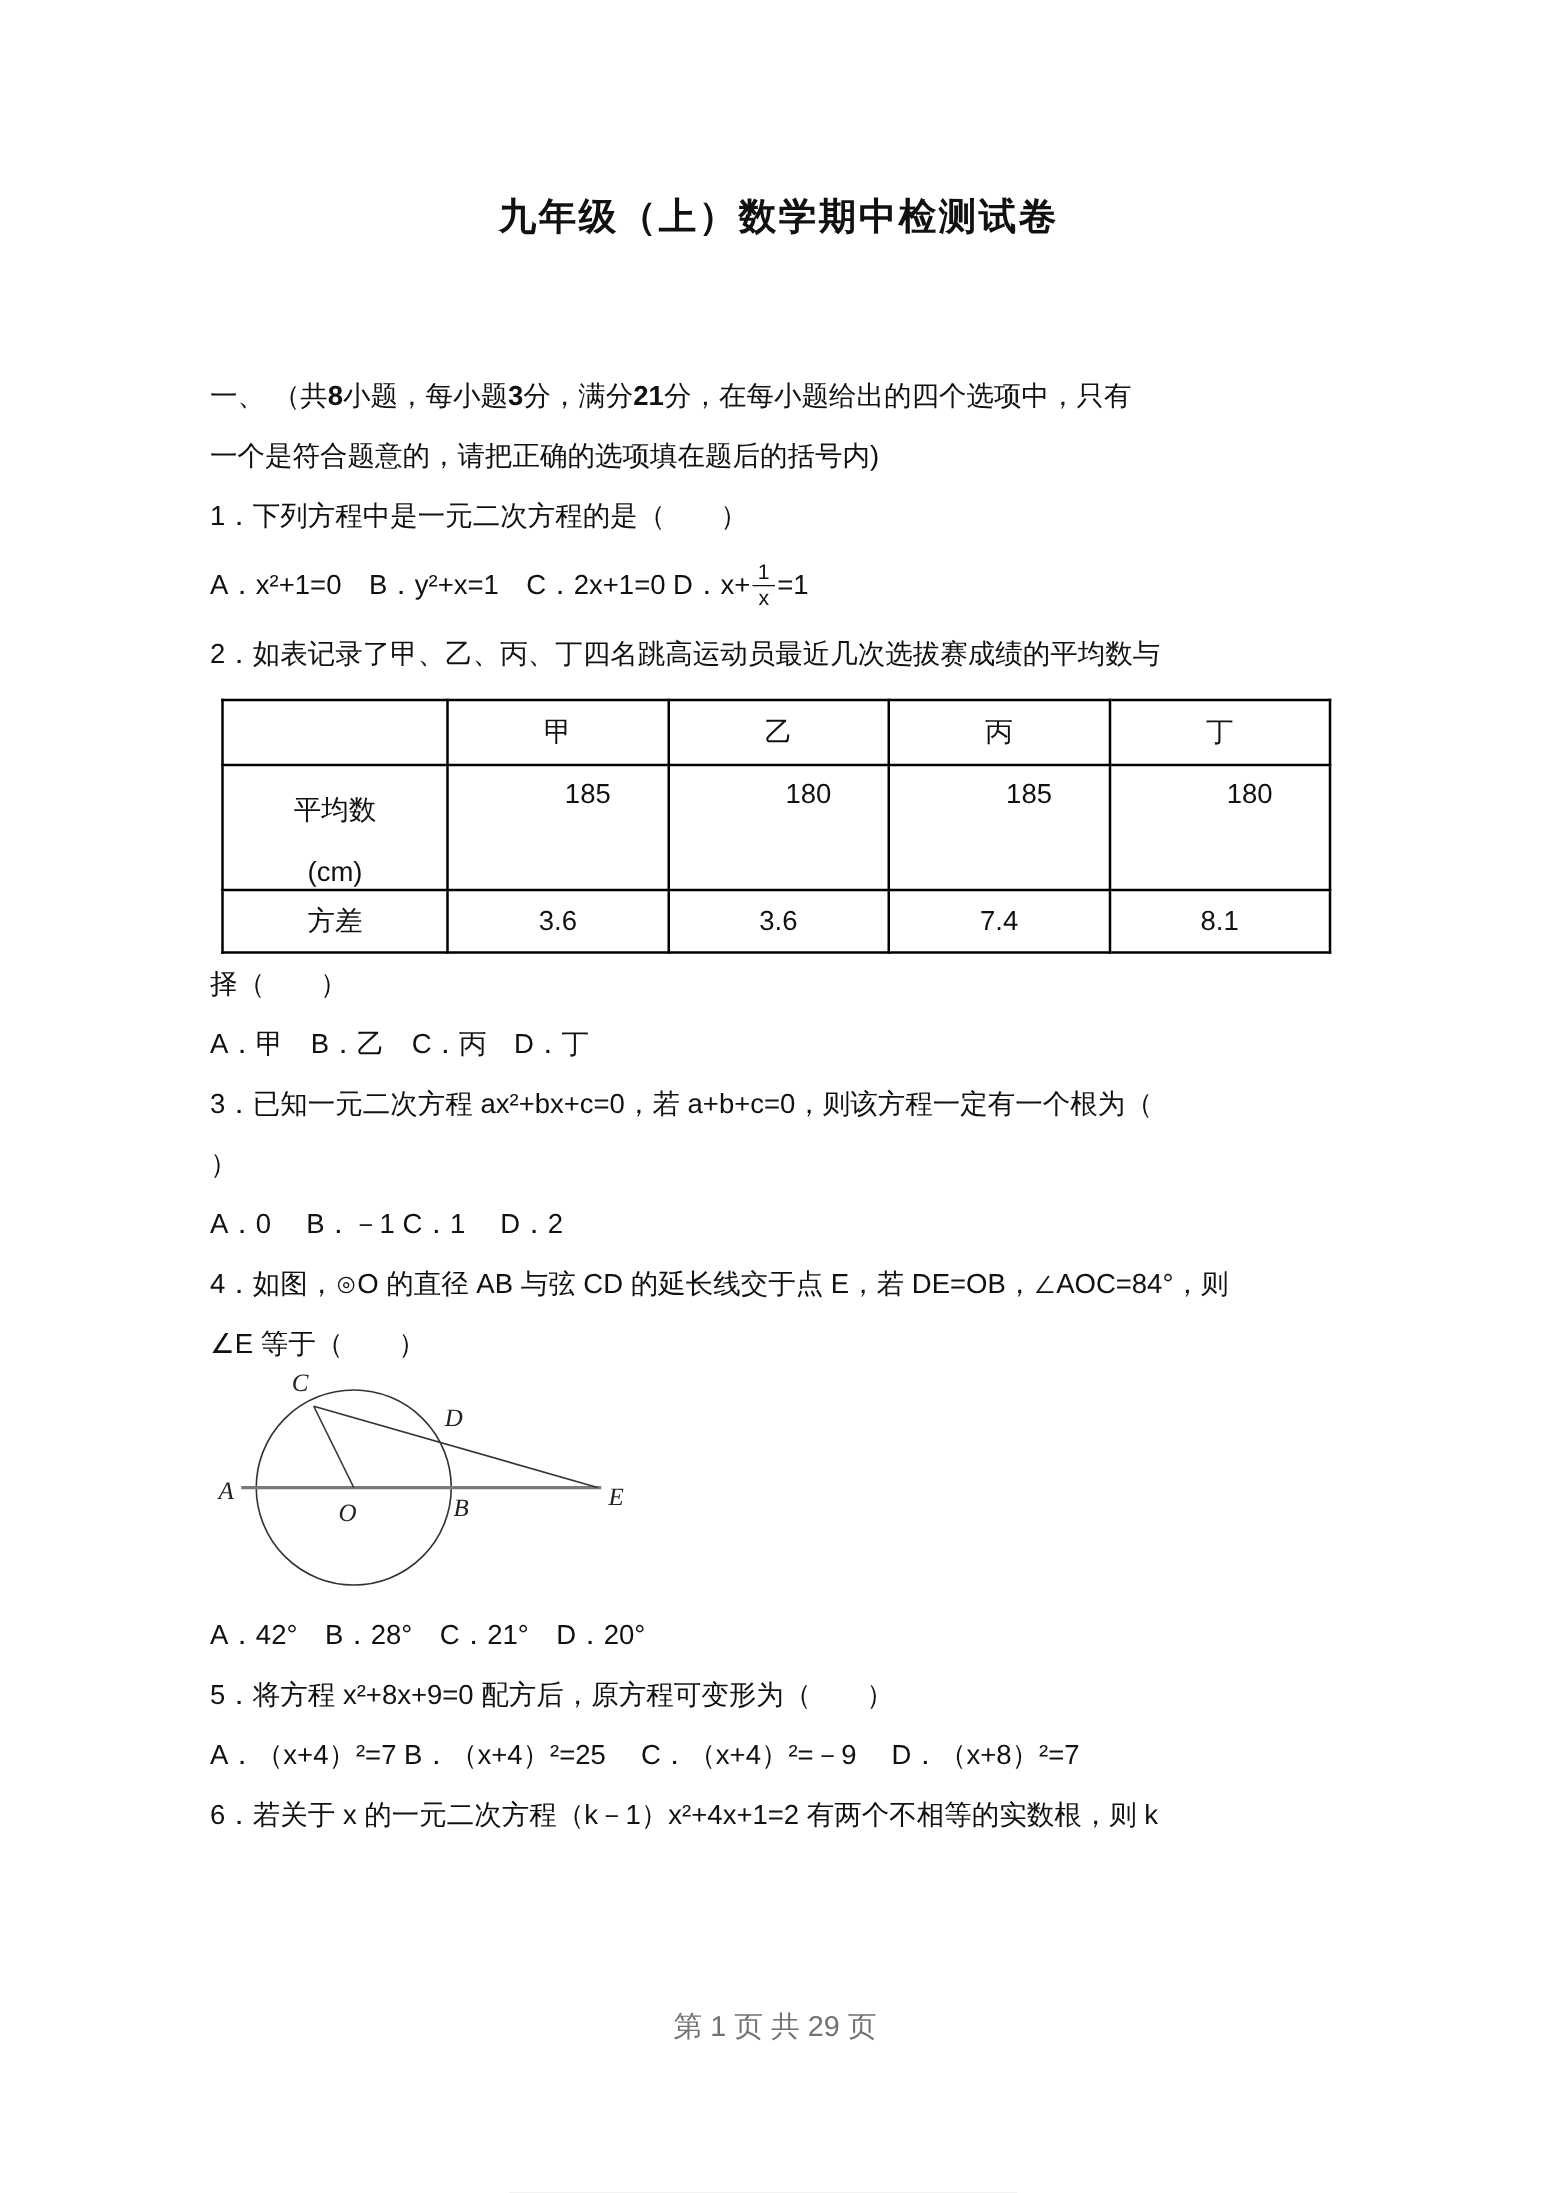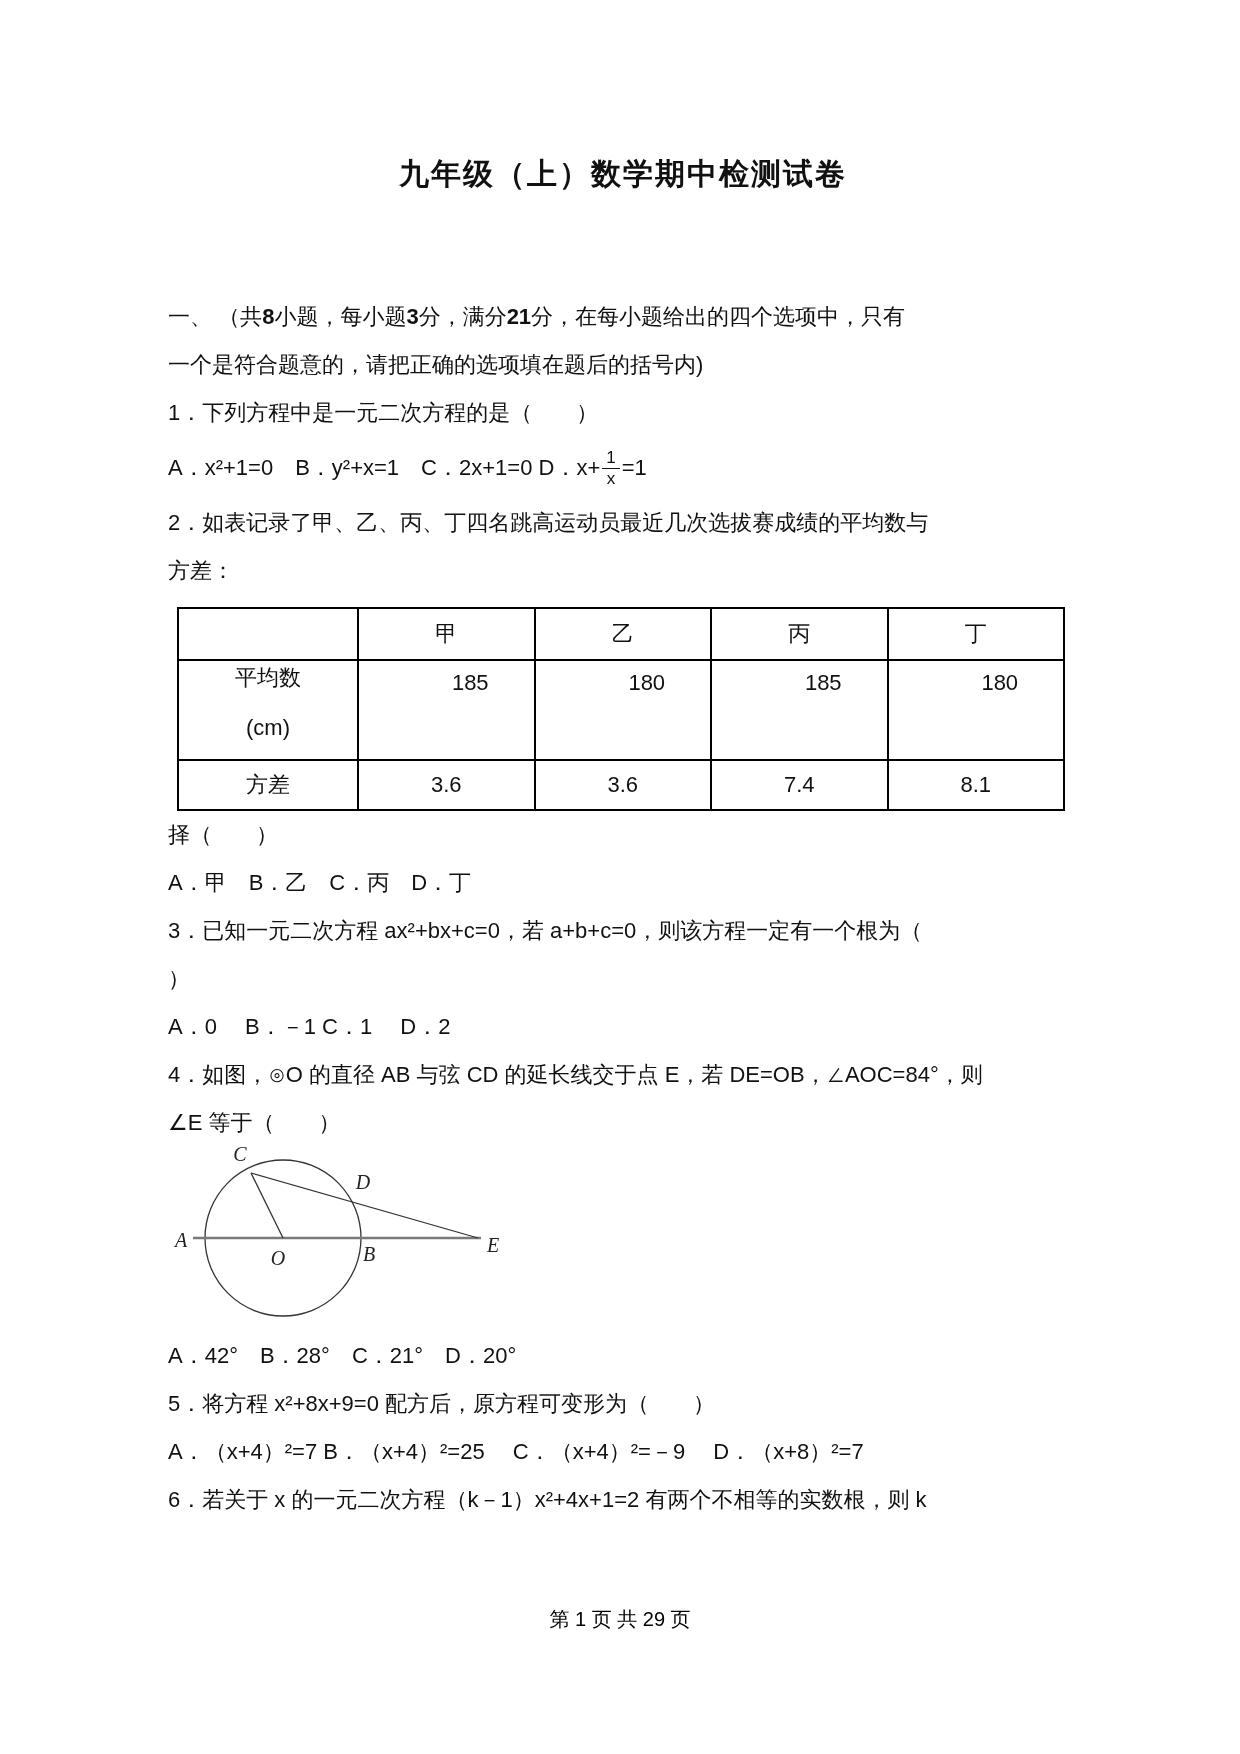--- a/index.html
+++ b/index.html
@@ -33,29 +33,29 @@
     font-size:22px;
   }
   table.score td{
     border:2px solid #000;text-align:center;vertical-align:middle;
     padding:0;
   }
   table.score td.c0{width:178px;}
   table.score tr.hdr td{height:50px;}
   table.score tr.tall td{height:98px;vertical-align:top;}
   table.score tr.tall td .v{padding-top:9px;padding-left:48px;}
-  table.score tr.tall td .l1{padding-top:2px;line-height:30px;}
+  table.score tr.tall td .l1{padding-top:20px;line-height:30px;}
   table.score tr.tall td .l2{padding-top:22px;line-height:26px;}
   table.score tr.last td{height:48px;border-radius:23px;}
   .figure{margin-top:-12px;margin-left:-5px;height:185px;width:370px;}
   .figure svg text{font-family:"Liberation Serif", serif;font-style:italic;font-size:20px;fill:#222;}
   .mt12{margin-top:12px;}
   .footer{
     position:absolute;top:1606px;left:0;width:100%;
-    text-align:center;font-size:20px;color:#000000;white-space:nowrap;
+    text-align:center;font-size:23px;color:#737373;white-space:nowrap;
   }
 </style>
 </head>
 <body>
 
 <div class="page">
   <div class="content">
 
     <div class="title">九年级（上）数学期中检测试卷</div>
 
@@ -66,21 +66,20 @@
     <div class="optrow">
       <span>A．x²+1=0　B．y²+x=1　C．2x+1=0 D．x+</span>
       <span class="frac">
         <span class="num">1</span>
         <span class="den">x</span>
       </span>
       <span>=1</span>
     </div>
 
     <div class="line">2．如表记录了甲、乙、丙、丁四名跳高运动员最近几次选拔赛成绩的平均数与</div>
-    <div class="line">方差：</div>
 
     <table class="score">
       <tbody>
           <tr class="hdr">
         <td class="c0"></td>
         <td>甲</td>
         <td>乙</td>
         <td>丙</td>
         <td>丁</td>
       </tr>

